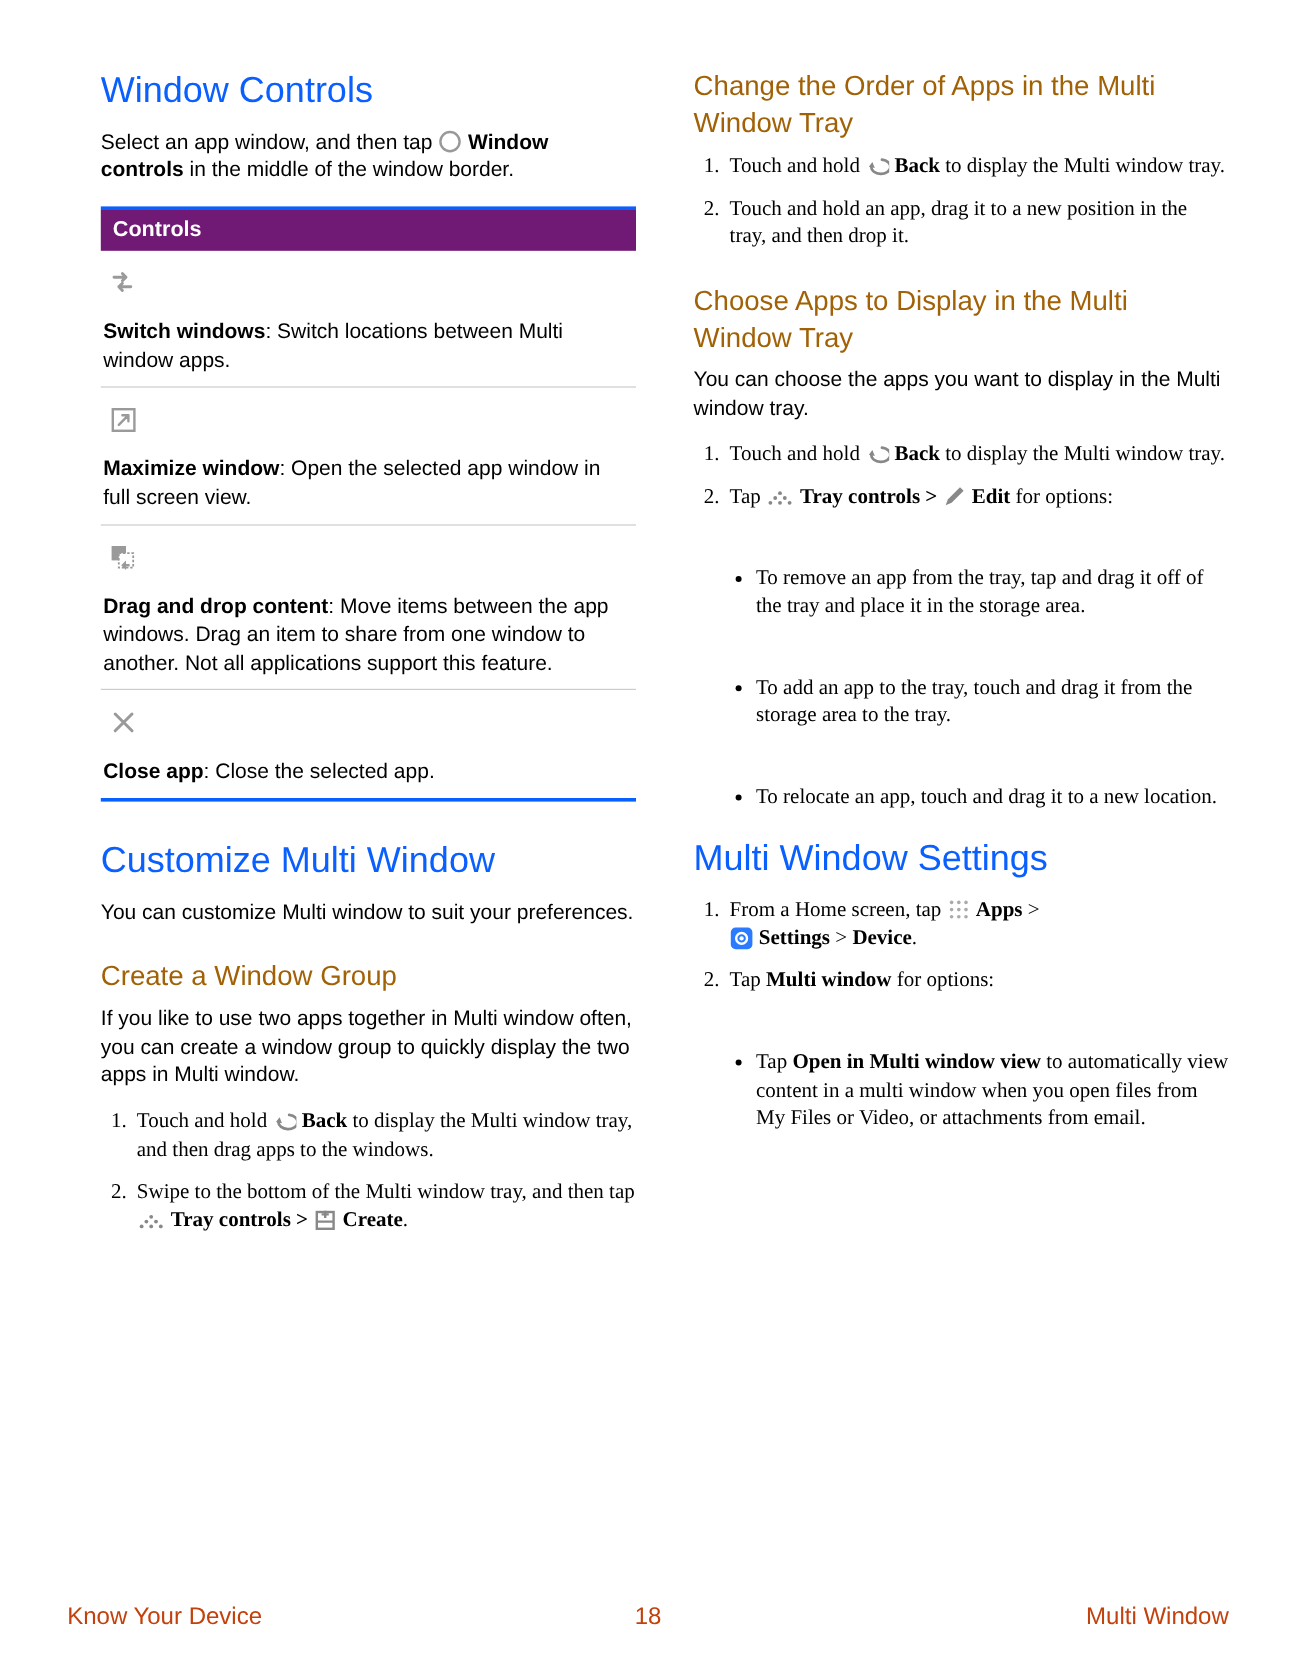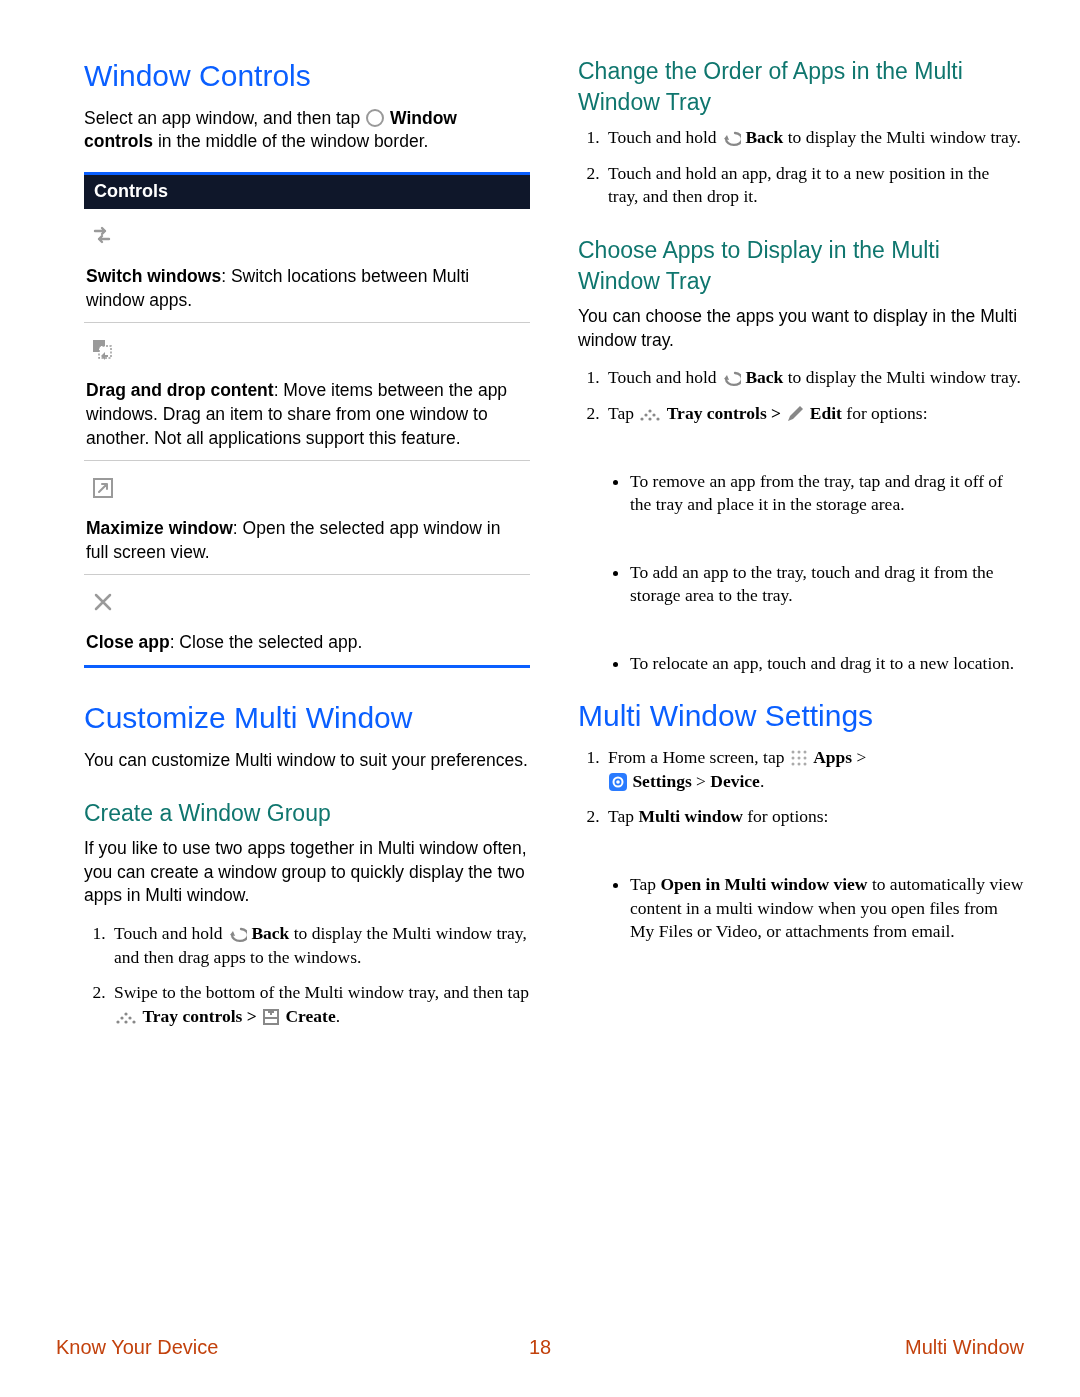--- a/index.html
+++ b/index.html
@@ -20,36 +20,36 @@
   }
   .col { flex: 1; min-width: 0; }
 
   .h1 {
     color: #0a5fff;
     font-size: 30px;
     font-weight: 400;
     margin-bottom: 10px;
   }
   .h2 {
-    color: #0f766e;
+    color: #a16207;
     font-size: 23px;
     font-weight: 400;
     margin-top: 26px;
     margin-bottom: 8px;
   }
   .p { margin-bottom: 14px; }
 
   .controls-box {
     border-top: 3px solid #0a5fff;
     border-bottom: 3px solid #0a5fff;
     margin-top: 18px;
     margin-bottom: 30px;
   }
   .controls-header {
-    background: #0f172a;
+    background: #701a75;
     color: #fff;
     font-weight: bold;
     padding: 4px 10px 6px 10px;
     font-size: 18px;
   }
   .control-row {
     display: flex;
     gap: 12px;
     padding: 10px 4px 10px 2px;
     border-bottom: 1px solid #ccc;
@@ -181,33 +181,33 @@
       <div class="control-row">
         <div class="control-icon">
             <svg width="22" height="22">
               <use href="#i-swap"></use>
             </svg>
           </div>
         <div class="control-text"><b>Switch windows</b><span>: Switch locations between Multi window apps.</span></div>
       </div>
       <div class="control-row">
         <div class="control-icon">
-            <svg width="24" height="24">
-              <use href="#i-drag"></use>
+            <svg width="22" height="22">
+              <use href="#i-max"></use>
             </svg>
           </div>
-        <div class="control-text"><b>Drag and drop content</b><span>: Move items between the app windows. Drag an item to share from one window to another. Not all applications support this feature.</span></div>
+        <div class="control-text"><b>Maximize window</b><span>: Open the selected app window in full screen view.</span></div>
       </div>
       <div class="control-row">
         <div class="control-icon">
-            <svg width="22" height="22">
-              <use href="#i-max"></use>
+            <svg width="24" height="24">
+              <use href="#i-drag"></use>
             </svg>
           </div>
-        <div class="control-text"><b>Maximize window</b><span>: Open the selected app window in full screen view.</span></div>
+        <div class="control-text"><b>Drag and drop content</b><span>: Move items between the app windows. Drag an item to share from one window to another. Not all applications support this feature.</span></div>
       </div>
       <div class="control-row">
         <div class="control-icon">
             <svg width="22" height="22">
               <use href="#i-close"></use>
             </svg>
           </div>
         <div class="control-text"><b>Close app</b><span>: Close the selected app.</span></div>
       </div>
     </div>

